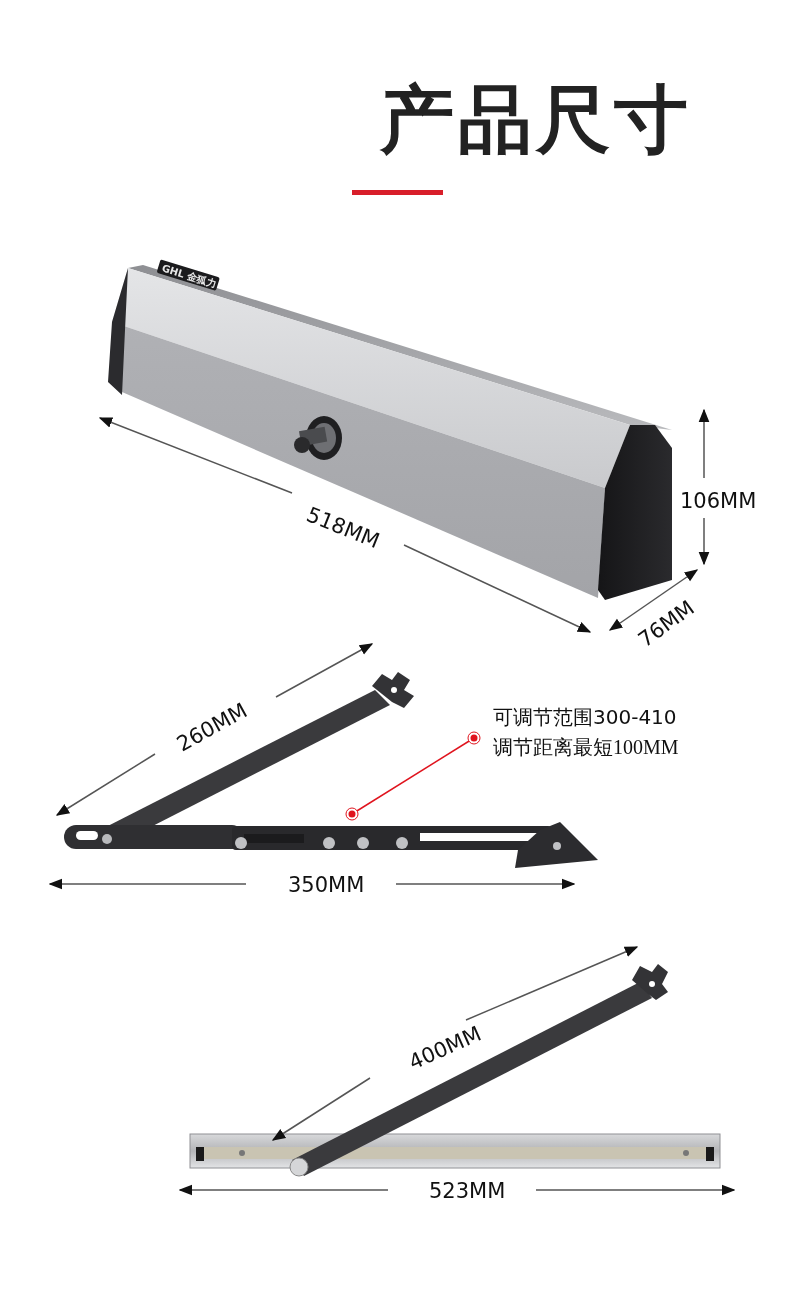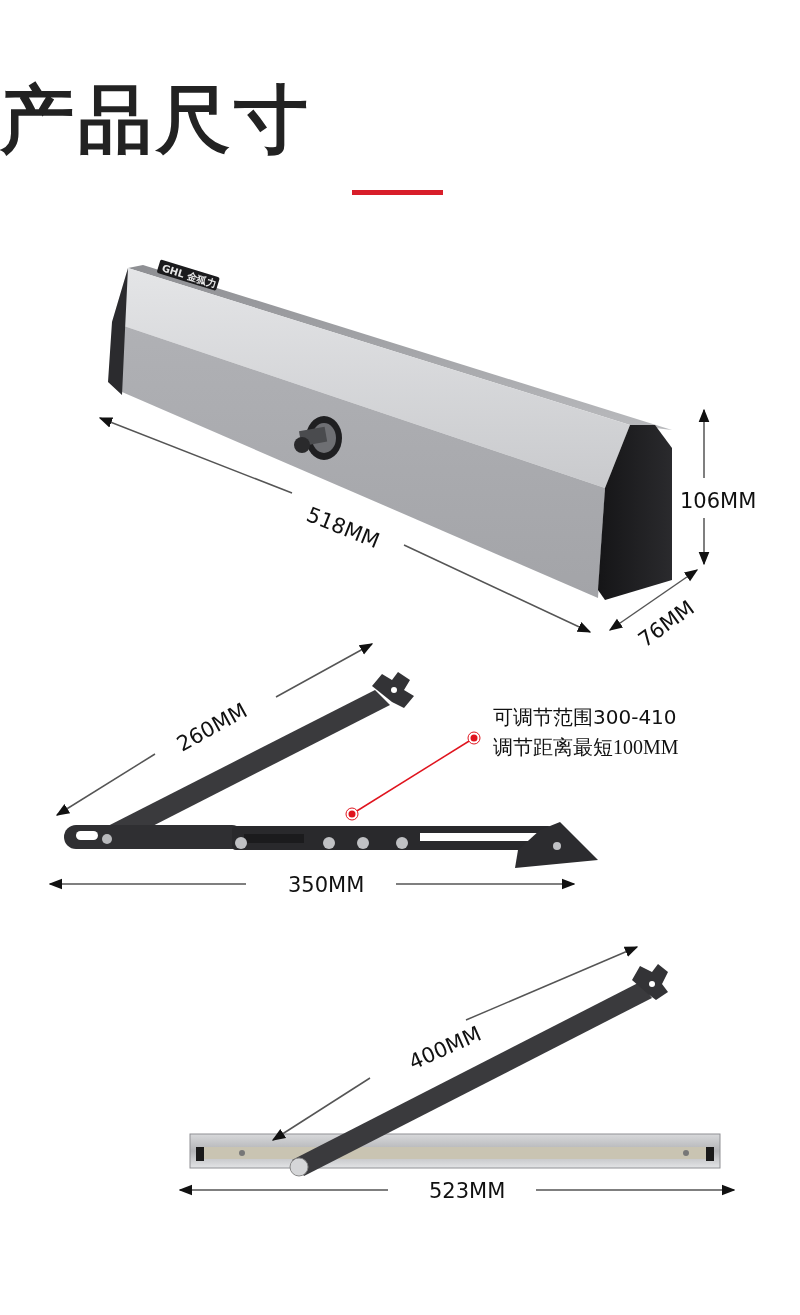--- a/index.html
+++ b/index.html
@@ -1,17 +1,17 @@
 <!DOCTYPE html>
 <html><head>
 <meta charset="utf-8">
 <style>
   html, body { margin: 0; padding: 0; background: #ffffff; }
   body { width: 800px; height: 1315px; position: relative; overflow: hidden; font-family: "DejaVu Sans", sans-serif; }
-  .title { position: absolute; left: 0; top: 82px; width: 692px; text-align: left; font-size: 74px; font-weight: bold; color: #222; letter-spacing: 4px; line-height: 1; }
+  .title { position: absolute; left: 0; top: 82px; width: 692px; text-align: right; font-size: 74px; font-weight: bold; color: #222; letter-spacing: 4px; line-height: 1; }
   .title-bar { position: absolute; left: 352px; top: 190px; width: 91px; height: 5px; background: #d81e2a; }
   .stage { position: absolute; left: 0; top: 0; }
   .lbl { font-family: "DejaVu Sans", sans-serif; fill: #111; font-size: 21px; }
   .note { position: absolute; left: 493px; font-size: 20px; color: #111; line-height: 1; white-space: nowrap; }
 </style>
 </head>
 <body>
 
 <div class="title">产品尺寸</div>
 <div class="title-bar"></div>

